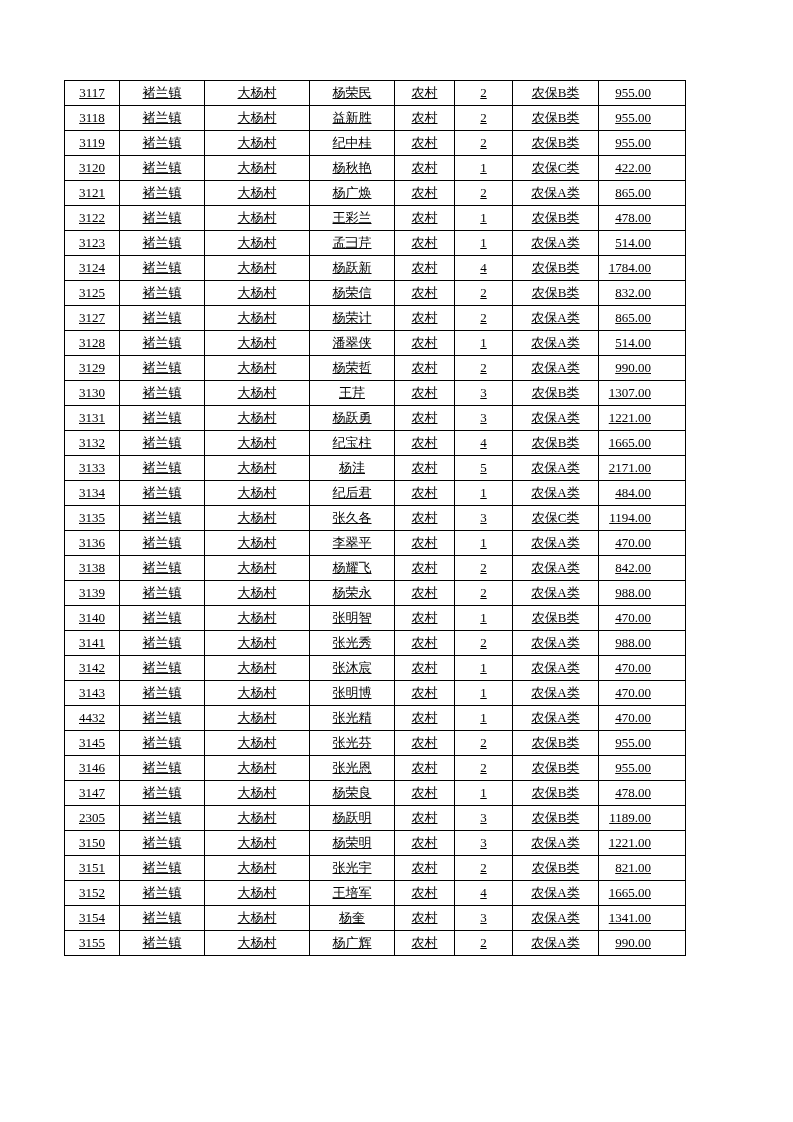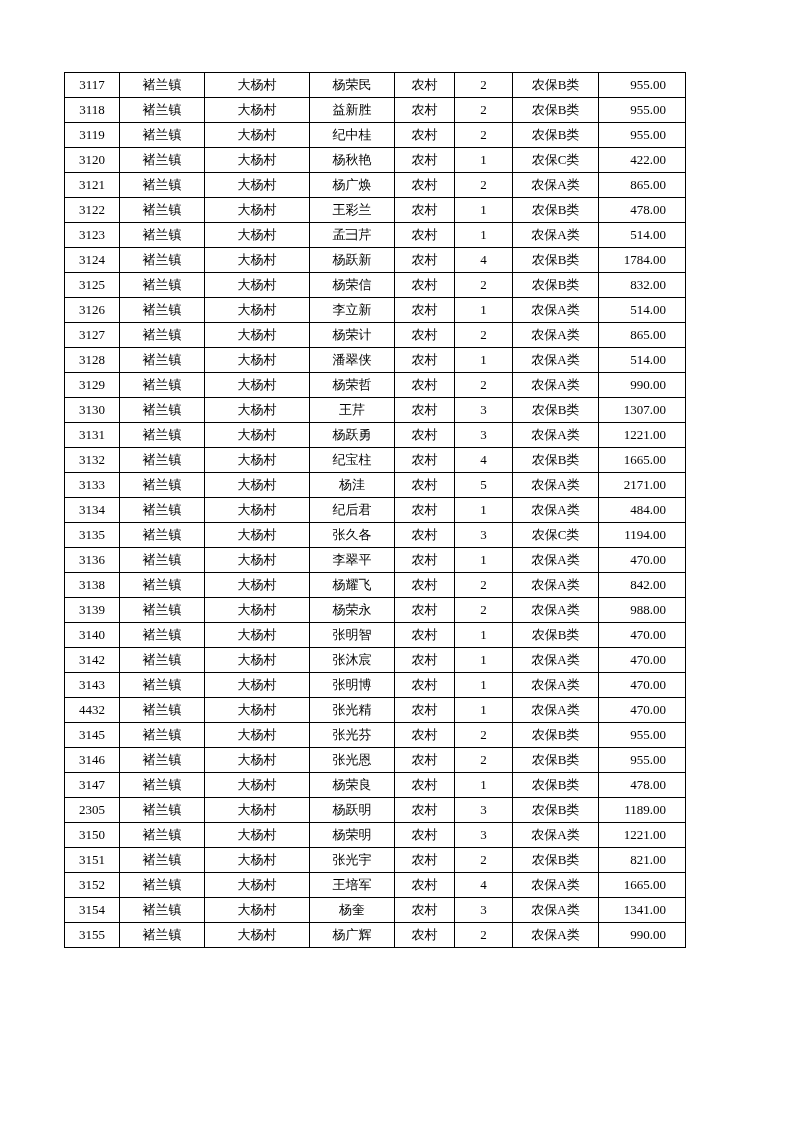--- a/index.html
+++ b/index.html
@@ -15,40 +15,41 @@
   .page {
     position: relative;
     width: 793px;
     height: 1122px;
     background: #ffffff;
     overflow: hidden;
   }
   table.roster {
     position: absolute;
     left: 64px;
-    top: 72px;
+    top: 80px;
     border-collapse: collapse;
     table-layout: fixed;
     width: 621px;
+    text-decoration: underline;
   }
   table.roster td {
     border: 1px solid #000000;
     height: 24px;
     padding: 0;
     font-size: 13px;
     line-height: 24px;
     color: #000000;
     text-align: center;
     white-space: nowrap;
     overflow: hidden;
     font-family: "Liberation Serif", "DejaVu Serif", serif;
   }
   table.roster td.amount {
     text-align: right;
-    padding-right: 19px;
+    padding-right: 34px;
   }
   col.c-id       { width: 55px; }
   col.c-town     { width: 85px; }
   col.c-village  { width: 105px; }
   col.c-name     { width: 85px; }
   col.c-type     { width: 60px; }
   col.c-count    { width: 58px; }
   col.c-category { width: 86px; }
   col.c-amount   { width: 87px; }
 </style>
@@ -152,30 +153,20 @@
           <td>3125</td>
           <td>褚兰镇</td>
           <td>大杨村</td>
           <td>杨荣信</td>
           <td>农村</td>
           <td>2</td>
           <td>农保B类</td>
           <td class="amount">832.00</td>
         </tr>
         <tr>
-          <td>3126</td>
-          <td>褚兰镇</td>
-          <td>大杨村</td>
-          <td>李立新</td>
-          <td>农村</td>
-          <td>1</td>
-          <td>农保A类</td>
-          <td class="amount">514.00</td>
-        </tr>
-        <tr>
           <td>3127</td>
           <td>褚兰镇</td>
           <td>大杨村</td>
           <td>杨荣计</td>
           <td>农村</td>
           <td>2</td>
           <td>农保A类</td>
           <td class="amount">865.00</td>
         </tr>
         <tr>
@@ -290,20 +281,30 @@
         </tr>
         <tr>
           <td>3140</td>
           <td>褚兰镇</td>
           <td>大杨村</td>
           <td>张明智</td>
           <td>农村</td>
           <td>1</td>
           <td>农保B类</td>
           <td class="amount">470.00</td>
+        </tr>
+        <tr>
+          <td>3141</td>
+          <td>褚兰镇</td>
+          <td>大杨村</td>
+          <td>张光秀</td>
+          <td>农村</td>
+          <td>2</td>
+          <td>农保A类</td>
+          <td class="amount">988.00</td>
         </tr>
         <tr>
           <td>3142</td>
           <td>褚兰镇</td>
           <td>大杨村</td>
           <td>张沐宸</td>
           <td>农村</td>
           <td>1</td>
           <td>农保A类</td>
           <td class="amount">470.00</td>

